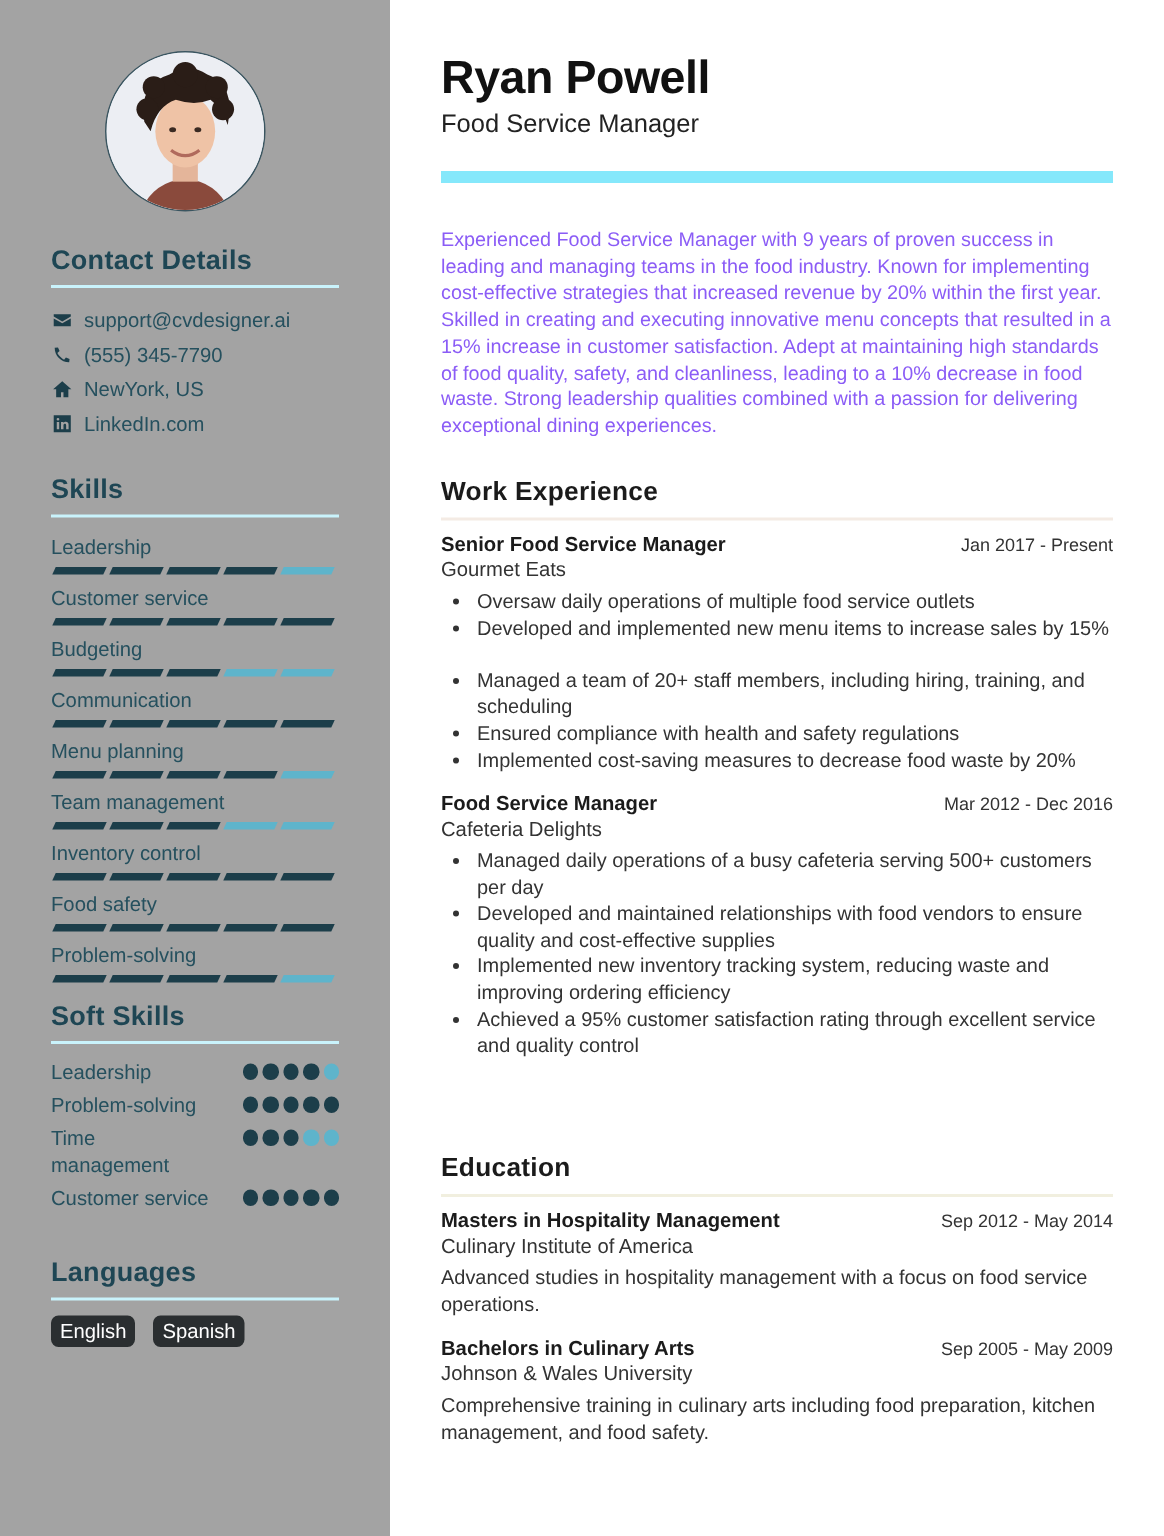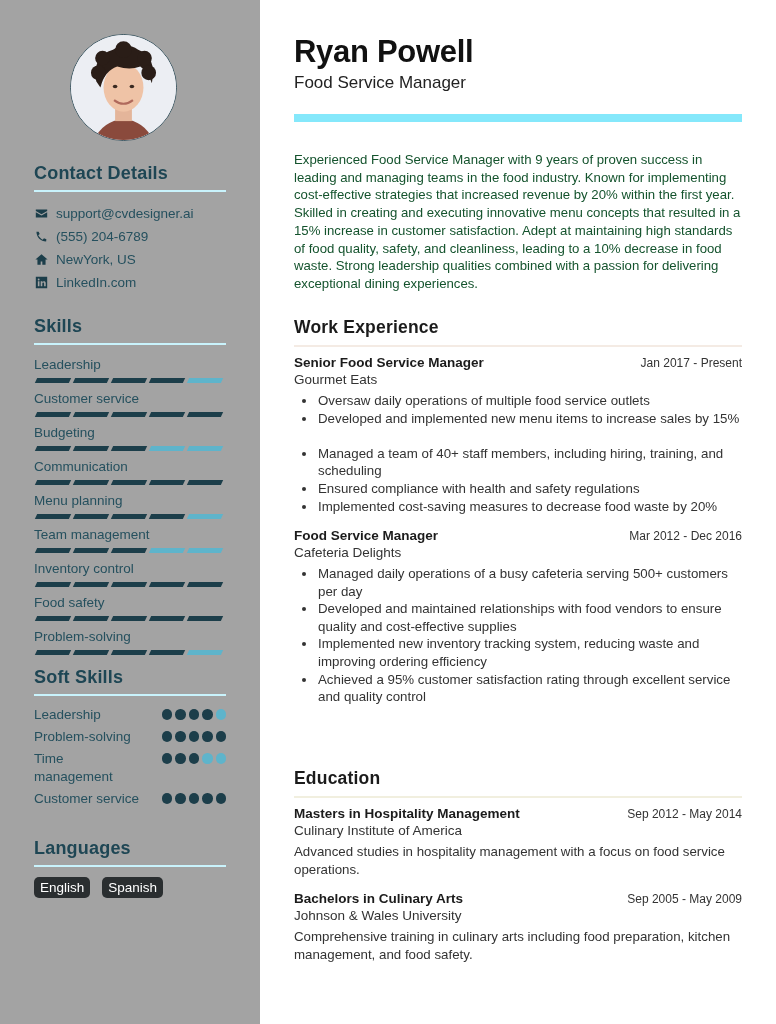--- a/index.html
+++ b/index.html
@@ -38,21 +38,21 @@
     .dot { width: 10.5px; height: 10.5px; border-radius: 50%; background: #1c3e4a; }
     .dot.off { background: #5eb4cb; }
 
     .badges { display: flex; gap: 12px; }
     .badge { background: #2a2e30; color: #ffffff; font-size: 13.5px; padding: 3px 6px; border-radius: 5px; }
 
     .main { position: absolute; left: 294px; top: 0; width: 448px; }
     .name { position: absolute; top: 34px; font-size: 31px; font-weight: bold; color: #111; letter-spacing: -0.3px; }
     .role { position: absolute; top: 73px; font-size: 17px; color: #222; }
     .accent-bar { position: absolute; top: 114px; left: 0; width: 448px; height: 8px; background: #85e8fb; }
-    .summary { position: absolute; top: 151px; width: 448px; font-size: 13.2px; line-height: 17.7px; color: #14532d; }
+    .summary { position: absolute; top: 151px; width: 448px; font-size: 13.2px; line-height: 17.7px; color: #8b5cf6; }
 
     .sec-title { position: absolute; font-size: 17.5px; font-weight: bold; color: #1b1b1b; letter-spacing: 0.2px; width: 448px; padding-bottom: 7px; border-bottom: 2px solid #f4ebe4; }
     .sec-title.edu { border-bottom-color: #f1efdf; }
 
     .entry { position: absolute; width: 448px; }
     .entry-head { display: flex; justify-content: space-between; align-items: baseline; }
     .entry-title { font-size: 13.5px; font-weight: bold; color: #1b1b1b; }
     .entry-date { font-size: 12px; color: #333; text-align: right; }
     .entry-org { font-size: 13.5px; color: #333; margin-top: 2px; }
     ul.bullets { list-style: none; margin-top: 5px; padding-left: 24px; }
@@ -92,21 +92,21 @@
           </svg>
         </span>
       <span>support@cvdesigner.ai</span>
     </div>
     <div class="contact-row">
       <span class="ci">
           <svg viewBox="0 0 16 16">
             <path d="M14 11.5l-3-1.3-1.5 1.8C7.5 11 5 8.5 4 6.5L5.8 5 4.5 2 1.8 2.3C1.8 9 7 14.2 13.7 14.2z"></path>
           </svg>
         </span>
-      <span>(555) 204-6789</span>
+      <span>(555) 345-7790</span>
     </div>
     <div class="contact-row">
       <span class="ci">
           <svg viewBox="0 0 16 16">
             <path d="M8 1.5L0.5 8h2.5v6.5h4v-4h2v4h4V8h2.5z"></path>
           </svg>
         </span>
       <span>NewYork, US</span>
     </div>
     <div class="contact-row">
@@ -281,21 +281,21 @@
   <div class="entry" style="top:355px">
     <div class="entry-head">
       <span class="entry-title">Senior Food Service Manager</span>
       <span class="entry-date">Jan 2017 - Present</span>
     </div>
     <div class="entry-org">Gourmet Eats</div>
     <ul class="bullets">
       <li>Oversaw daily operations of multiple food service outlets</li>
       <li>Developed and implemented new menu items to increase sales by 15%</li>
       <div class="gap-li"></div>
-      <li>Managed a team of 40+ staff members, including hiring, training, and scheduling</li>
+      <li>Managed a team of 20+ staff members, including hiring, training, and scheduling</li>
       <li>Ensured compliance with health and safety regulations</li>
       <li>Implemented cost-saving measures to decrease food waste by 20%</li>
     </ul>
   </div>
 
   <div class="entry" style="top:528px">
     <div class="entry-head">
       <span class="entry-title">Food Service Manager</span>
       <span class="entry-date">Mar 2012 - Dec 2016</span>
     </div>

